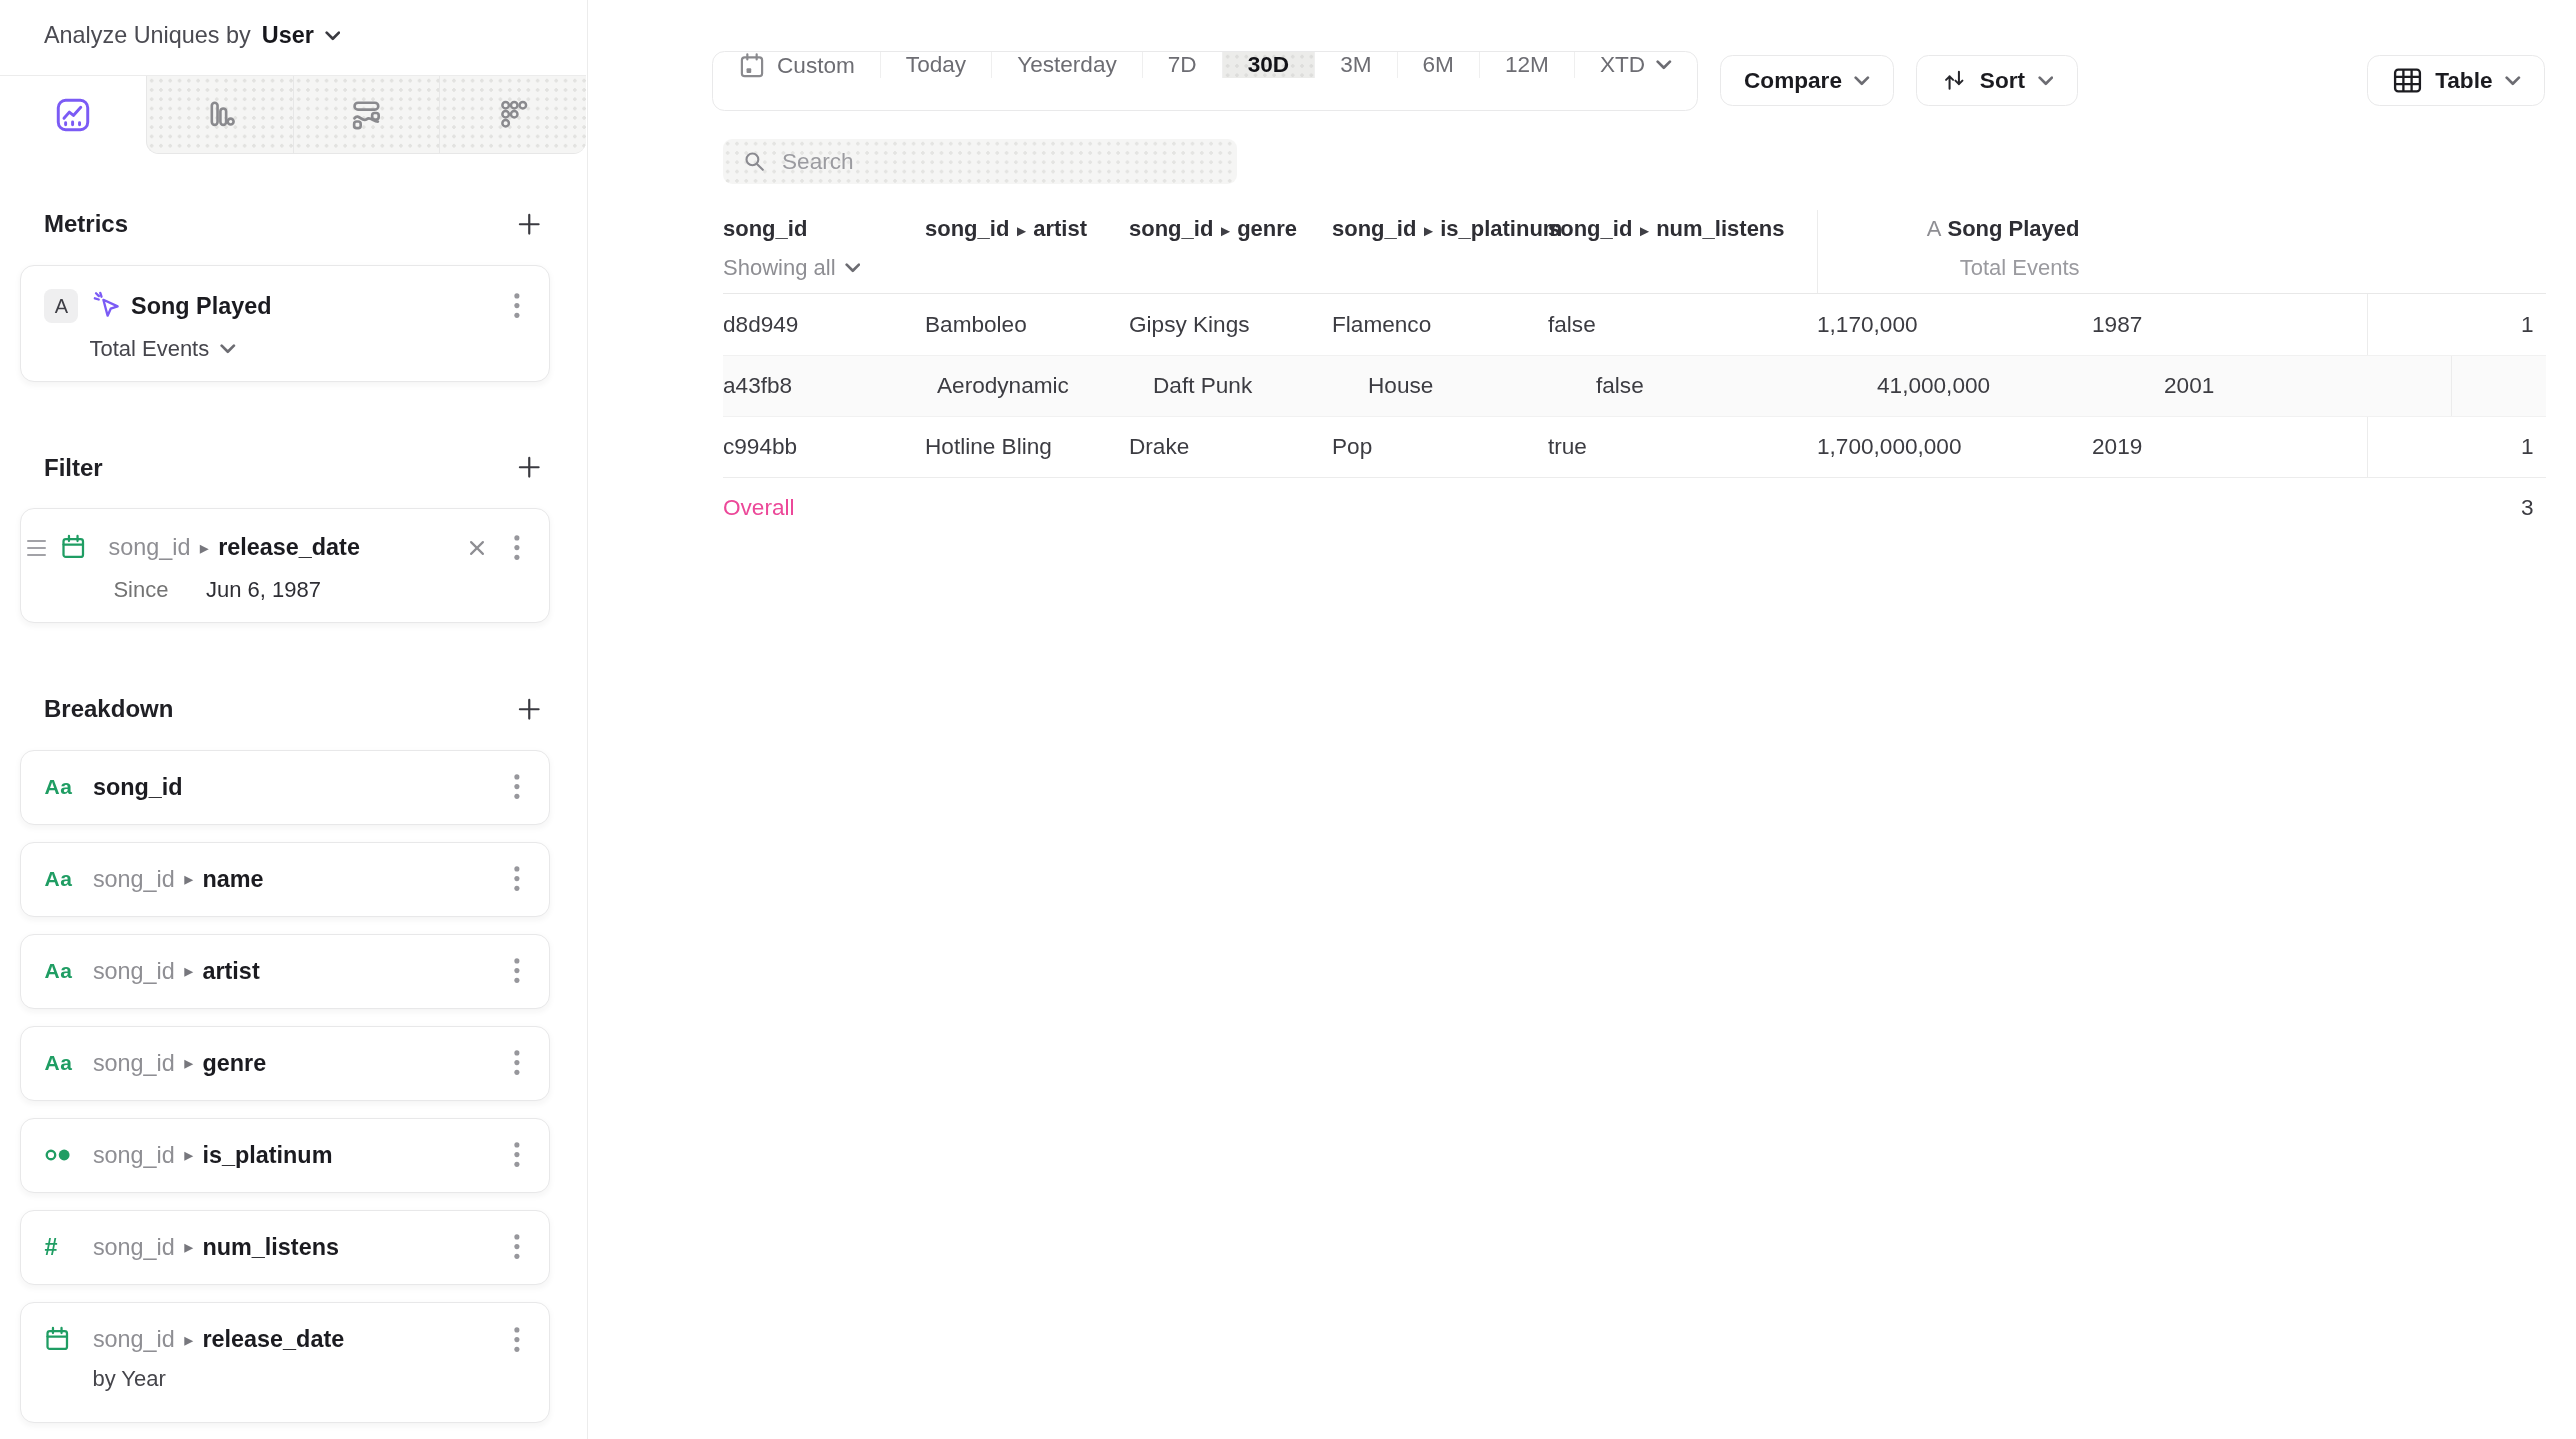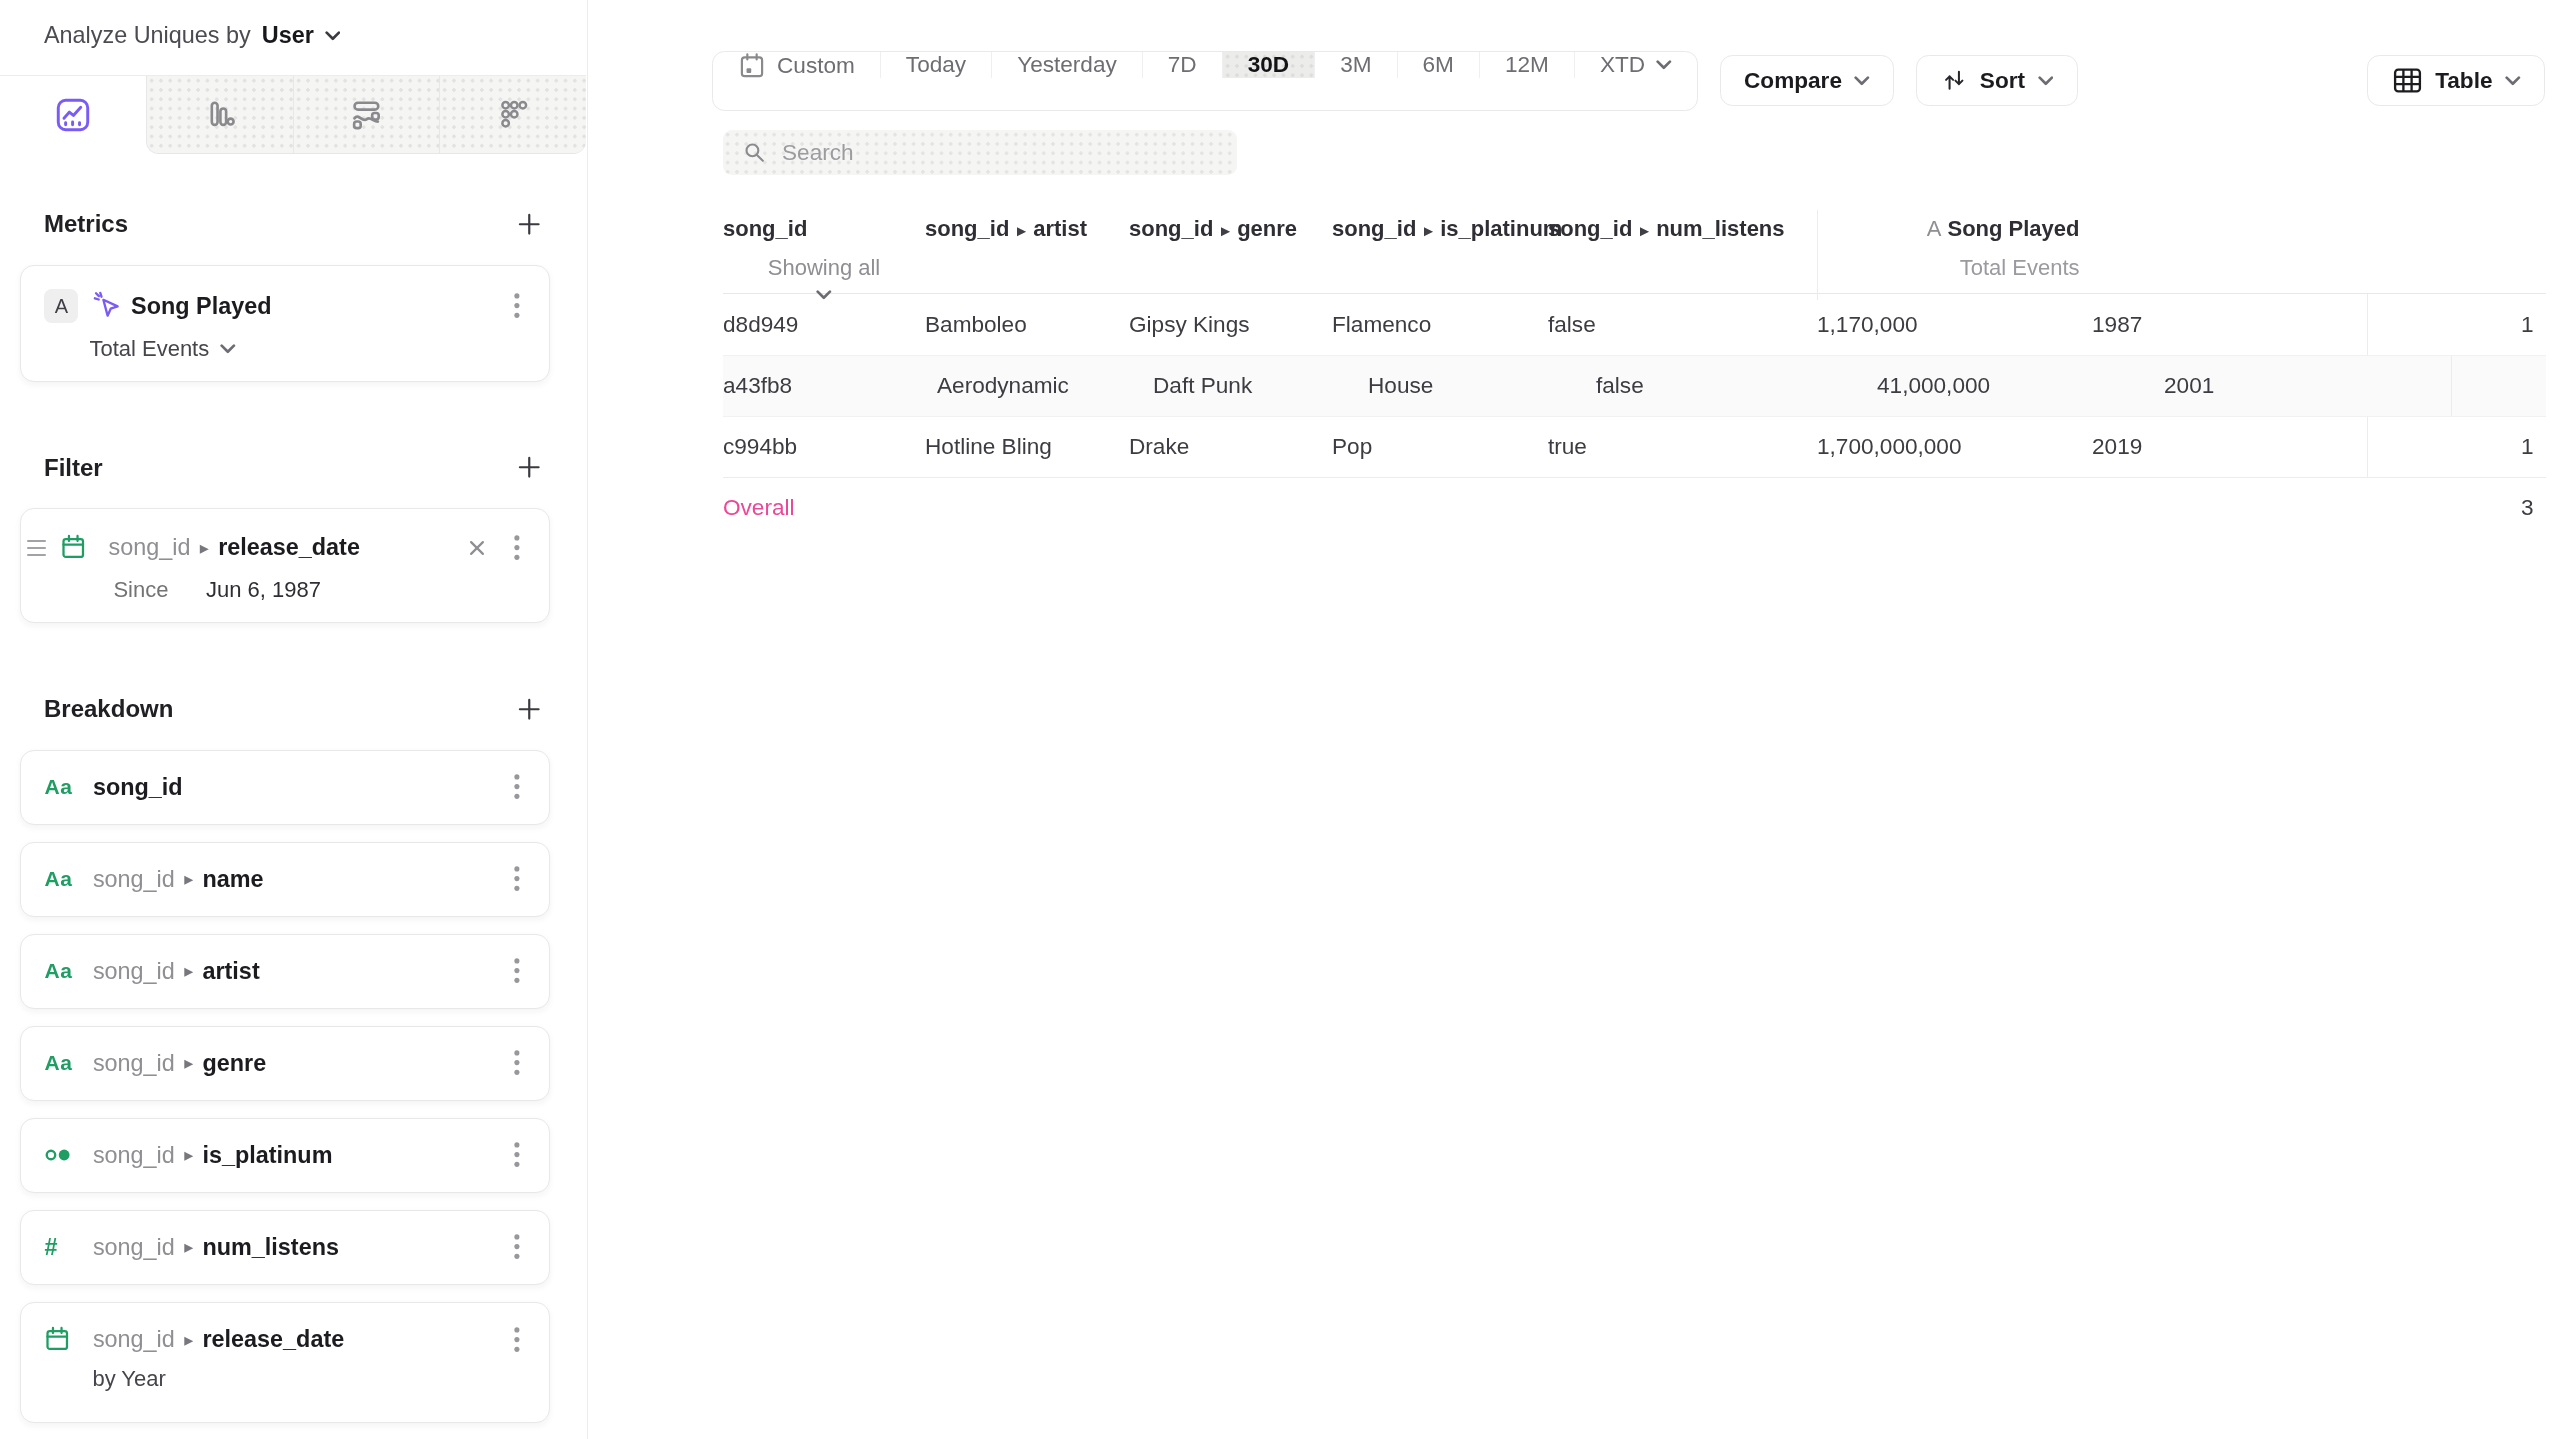--- a/index.html
+++ b/index.html
@@ -62,31 +62,31 @@
   
   .main { position:absolute; left:589px; top:0; right:0; bottom:0; background:#fff; }
   .toolbar { position:absolute; top:55px; left:123px; right:31px; height:51px; display:flex; align-items:center; }
   .segmented { display:flex; align-items:flex-start; height:60px; border:1.6px solid #e9e9ea; border-radius:12.5px; overflow:hidden; background:#fff; }
   .seg-btn { display:flex; align-items:center; gap:11px; padding:0 25px; font-size:22.6px; color:#6d6d73; cursor:pointer; border-left:1.6px solid #efefef; white-space:nowrap; }
   .seg-btn:first-child { border-left:none; }
   .seg-btn.active { background-color:#ececea; background-image:radial-gradient(#dddddb 1.6px, transparent 1.6px); background-size:9.3px 9.3px; color:#121217; font-weight:700; }
   .tool-btn { display:flex; align-items:center; gap:12.5px; height:51px; padding:0 23.4px; border:1.6px solid #e9e9ea; border-radius:12.5px; background:#fff; font-size:22.6px; font-weight:700; color:#1b1b20; cursor:pointer; margin-left:22px; white-space:nowrap; }
   .tool-btn.right { margin-left:auto; }
 
-  .search-wrap { position:absolute; top:130px; left:134px; width:514px; height:45px; }
+  .search-wrap { position:absolute; top:139px; left:134px; width:514px; height:45px; }
   .search-wrap svg { position:absolute; left:18.7px; top:10px; }
   .search-input { width:100%; height:100%; border:none; outline:none; border-radius:9.3px; background-color:#f5f5f4; background-image:radial-gradient(#e4e4e2 1.6px, transparent 1.6px); background-size:9.3px 9.3px; padding:0 15.6px 0 59px; font-size:22.6px; color:#33333a; font-family:"Liberation Sans", sans-serif; }
   .search-input::placeholder { color:#9b9ba0; }
 
   .table { position:absolute; top:210px; left:134px; width:1823px; }
   .tgrid { display:grid; grid-template-columns:202px 204px 203px 216px 269px 275px 275px 179px; }
   .thead { height:84px; border-bottom:1.6px solid #e8e8e8; }
   .hcell { padding-top:6.2px; font-size:22px; font-weight:700; color:#2e2e34; cursor:pointer; }
   .hcell .tri { color:#3f3f45; font-size:16.4px; padding:0 7.8px; }
-  .showing { margin-top:12.5px; display:flex; align-items:center; gap:9.3px; font-size:22px; font-weight:400; color:#8e8e93; cursor:pointer;flex-direction:column; }
+  .showing { margin-top:12.5px; display:flex; align-items:center; gap:9.3px; font-size:22px; font-weight:400; color:#8e8e93; cursor:pointer; }
   .mh-cell { border-left:1.6px solid #ececec; text-align:right; padding-right:12.5px; height:100%; cursor:default; }
   .mh-prefix { color:#8e8e93; font-weight:400; }
   .mh-sub { margin-top:12.5px; font-size:22px; font-weight:400; color:#9a9a9f; }
 
   .trow { height:61px; align-items:center; font-size:22.6px; color:#3c3c42; }
   .trow.striped { background:#fafafa;gap:12px; }
   .trow + .trow { border-top:1.6px solid #f1f1f1; }
   .tcell { padding-right:9.3px; overflow:hidden; white-space:nowrap; }
   .mcell { border-left:1.6px solid #ececec; text-align:right; padding-right:12.5px; height:100%; display:flex; align-items:center; justify-content:flex-end; }
   .toverall { height:61px; border-top:1.6px solid #ececec; align-items:center; font-size:22.6px; }

